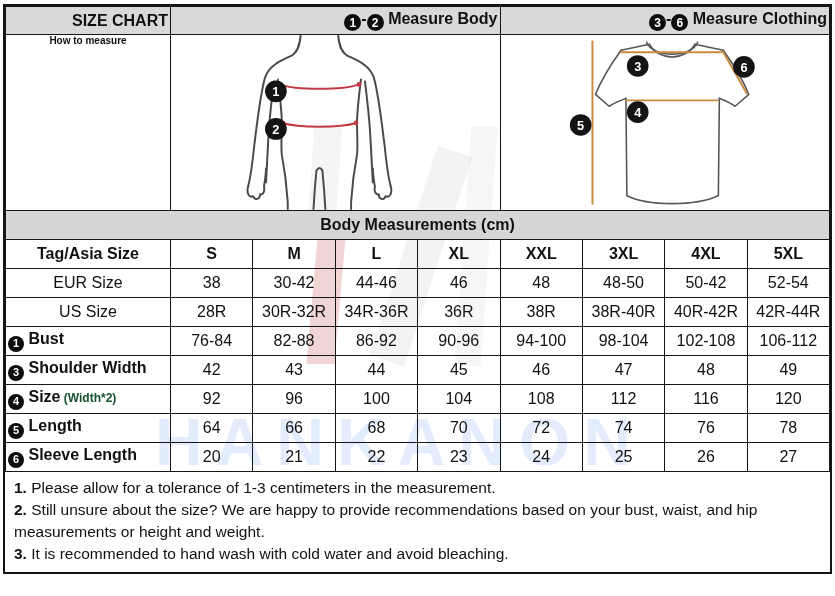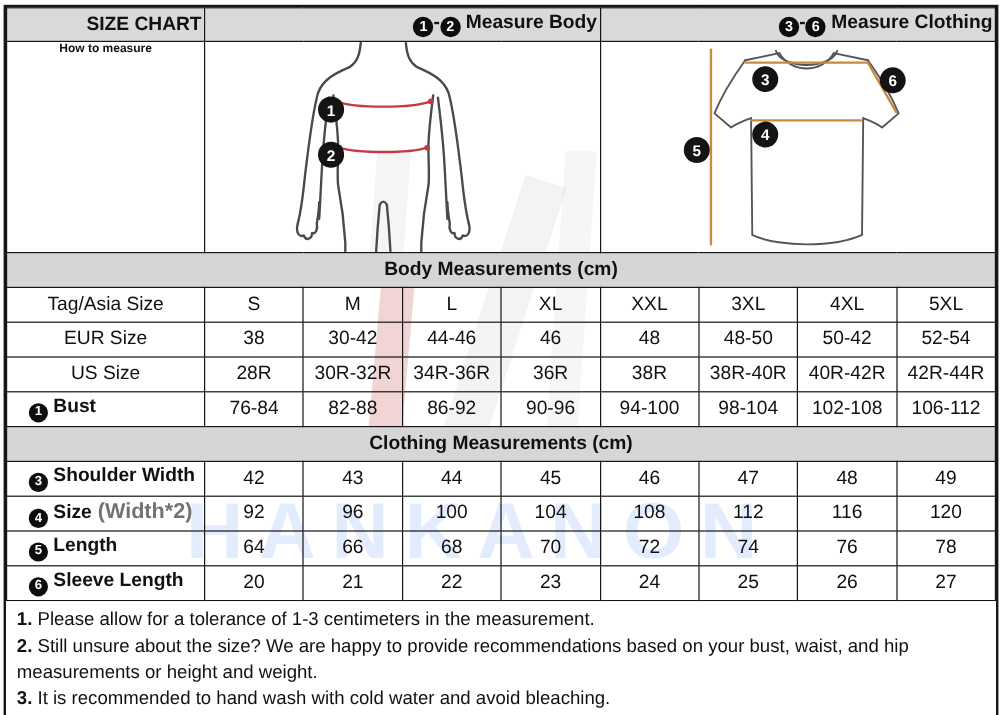--- a/index.html
+++ b/index.html
@@ -6,27 +6,27 @@
     font-family:"Liberation Sans","DejaVu Sans",sans-serif;color:#111;}
   .sheet{position:relative;width:825px;margin:4px auto 0;border:2px solid #151515;background:#fff;}
   table.grid{border-collapse:collapse;width:100%;table-layout:fixed;position:relative;z-index:2;}
   .grid th,.grid td{border:1px solid #151515;padding:0 2px;overflow:hidden;}
   tr.hdr th{height:27px;background:#d9d9d9;font-weight:bold;font-size:16px;text-align:right;}
   tr.illus td{height:175px;padding:0;background:transparent;vertical-align:top;}
   td.howto{font-weight:bold;font-size:10px;text-align:center;vertical-align:middle;background:#fff;}
   tr.band td{height:28px;background:#d6d6d6;font-weight:bold;font-size:16px;text-align:center;}
   tr.datarow td{height:28px;text-align:center;font-size:16px;}
   tr.datarow td.lbl{font-weight:normal;}
-  tr.datarow.bold-values td{font-weight:normal;}
-  tr.datarow td.lbl.left{text-align:left;padding-left:18px;font-weight:bold;}
+  tr.datarow.bold-values td{font-weight:bold;}
+  tr.datarow td.lbl.left{text-align:left;padding-left:2px;font-weight:bold;}
   .circ{display:inline-flex;align-items:center;justify-content:center;width:16px;height:16px;
     border-radius:50%;background:#0d0d0d;color:#fff;font-size:11px;font-weight:bold;
     vertical-align:-3px;line-height:1;}
   tr.hdr .circ{width:17px;height:17px;font-size:12px;vertical-align:-3px;}
-  .orange-note{color:#737373;font-weight:bold;font-size:18px;}
+  .orange-note{color:#14532d;font-weight:bold;font-size:12px;}
   .notes{position:relative;z-index:2;padding:5px 9px 7px;font-size:15.5px;line-height:1.42;background:#fff;}
   .notes .nline b{font-weight:bold;}
   
   .wm{position:absolute;z-index:1;pointer-events:none;}
   .wm-bar{background:#9aa0a8;}
   .wm-brand{left:150px;top:398px;font-size:66px;font-weight:bold;letter-spacing:13px;
     color:#3b82f6;opacity:0.14;white-space:nowrap;}
   svg{display:block;}
 </style>
 </head>
@@ -181,23 +181,20 @@
           <td>76-84</td>
           <td>82-88</td>
           <td>86-92</td>
           <td>90-96</td>
           <td>94-100</td>
           <td>98-104</td>
           <td>102-108</td>
           <td>106-112</td>
         </tr>
 
-      <tr class="band">
-        <td colspan="9">Clothing Measurements  (cm)</td>
-      </tr>
       <tr class="datarow">
           <td class="lbl left"><span class="circ">3</span> <span>Shoulder Width</span></td>
           <td>42</td>
           <td>43</td>
           <td>44</td>
           <td>45</td>
           <td>46</td>
           <td>47</td>
           <td>48</td>
           <td>49</td>

